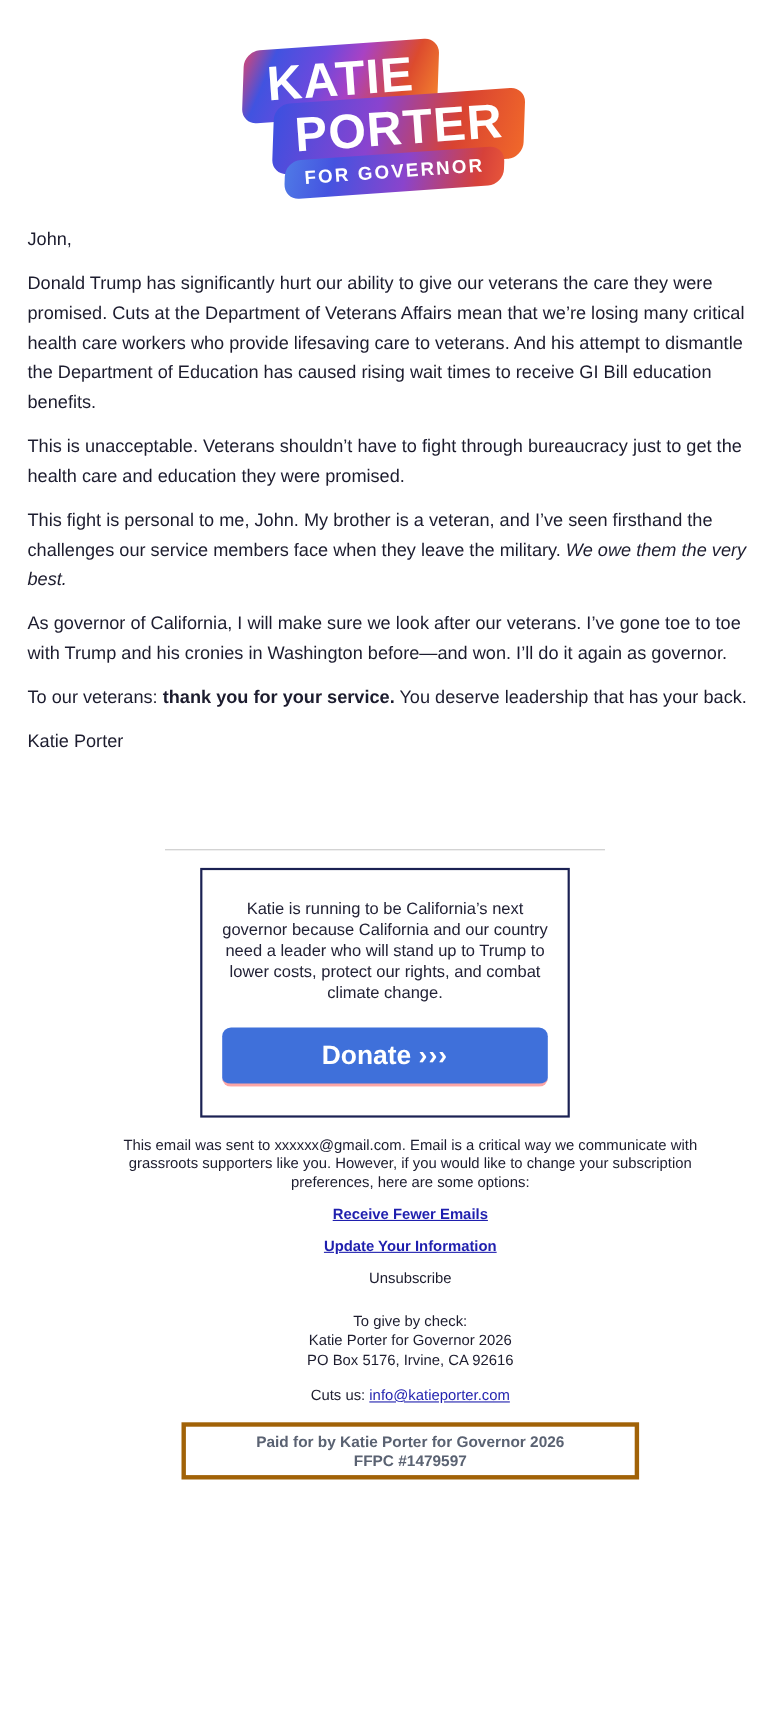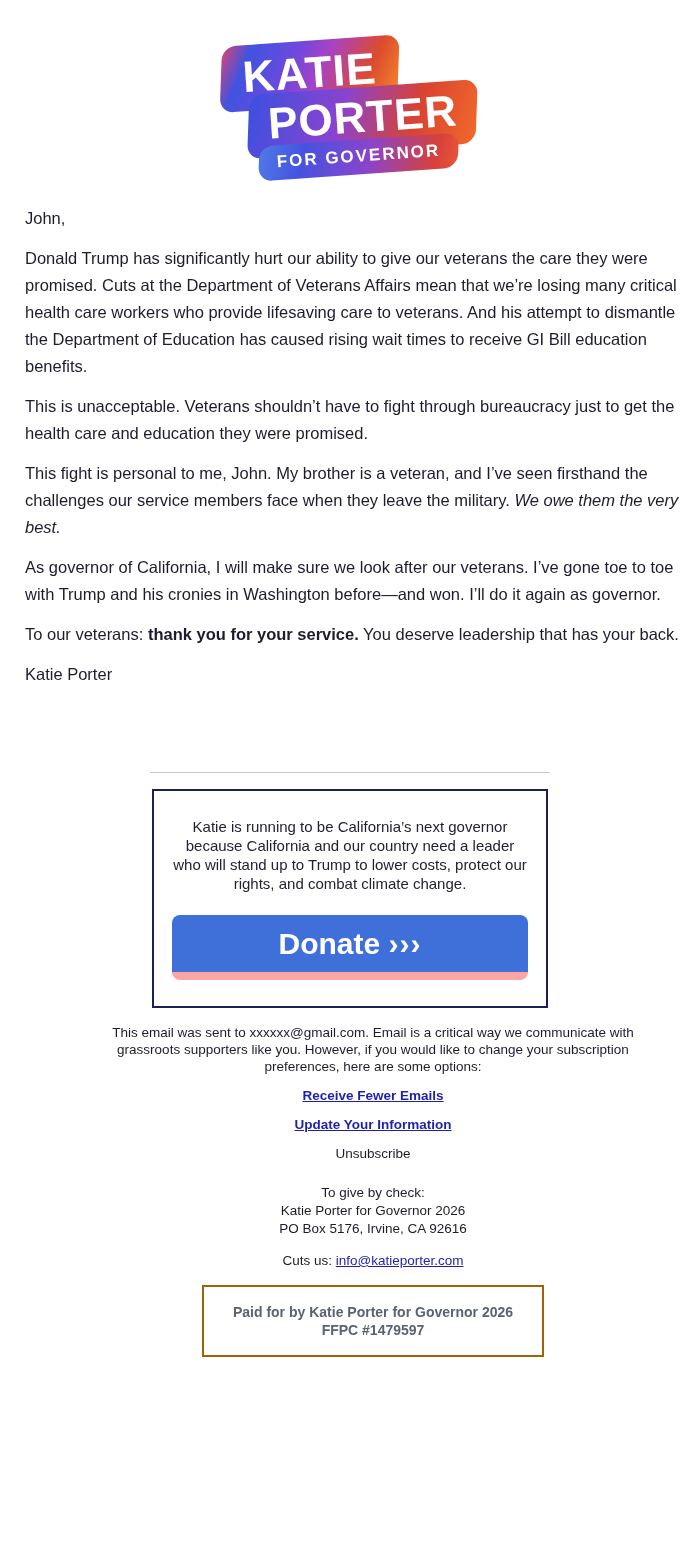--- a/index.html
+++ b/index.html
@@ -44,51 +44,51 @@
   .letter p { margin: 0 0 13px 0; }
   .letter strong { font-weight: 700; }
   .letter em { font-style: italic; }
 
   
   .divider {
     width: 400px; margin: 84px auto 0 auto;
     border: none; border-top: 1px solid #c9c9c9; height: 0;
   }
   .donate-box {
-    width: 396px; margin: 16px auto 0 auto;
+    width: 336px; margin: 16px auto 0 auto;
     border: 2px solid #1b2153; background: #ffffff;
     padding: 26px 18px 26px 18px; text-align: center;
   }
   .donate-msg { margin: 0; font-size: 15px; line-height: 19px; color: #222236; }
   .donate-btn {
     display: block; width: 100%; margin-top: 22px;
     background: #3f70da; color: #ffffff;
-    border: none; border-bottom: 8px solid #fca5a5; border-radius: 8px;
-    font-size: 30px; font-weight: 700; line-height: 1;
+    border: none; border-bottom: 3px solid #fca5a5; border-radius: 8px;
+    font-size: 24px; font-weight: 700; line-height: 1;
     padding: 14px 0 13px 0; text-decoration: none; cursor: pointer;
     font-family: "Liberation Sans", sans-serif;
   }
   .donate-btn .arrows { letter-spacing: 1px; }
 
   
   .footer { margin-top: 16px; text-align: center; color: #1c1c2e; margin-left: 46px; }
   .sent-notice {
     max-width: 560px; margin: 0 auto;
     font-size: 13.5px; line-height: 17px;
   }
   .footer-link-row { margin: 13px 0 0 0; font-size: 13.5px; line-height: 16px; }
   .footer-link-row + .footer-link-row { margin-top: 13px; }
   a.flink { color: #1f1fae; font-weight: 700; text-decoration: underline; cursor: pointer; }
   .unsub { color: #1c1c2e; font-weight: 400; text-decoration: none; cursor: pointer; }
   .check-block { margin-top: 22px; font-size: 13.5px; line-height: 18px; }
   .emailus { margin-top: 14px; font-size: 13.5px; line-height: 17px; }
   .emailus a { color: #1f1fae; text-decoration: underline; cursor: pointer; }
   .paid-box {
-    width: 342px; margin: 16px auto 0 auto;
-    border: 2px solid #a16207; padding: 16px 10px;
+    width: 416px; margin: 16px auto 0 auto;
+    border: 4px solid #a16207; padding: 4px 10px;
     font-size: 14px; line-height: 18px; font-weight: 700; color: #5a6272;
   }
 </style>
 </head>
 <body>
 
 <div class="page">
 
   <div class="logo-wrap">
     <div class="logo">

